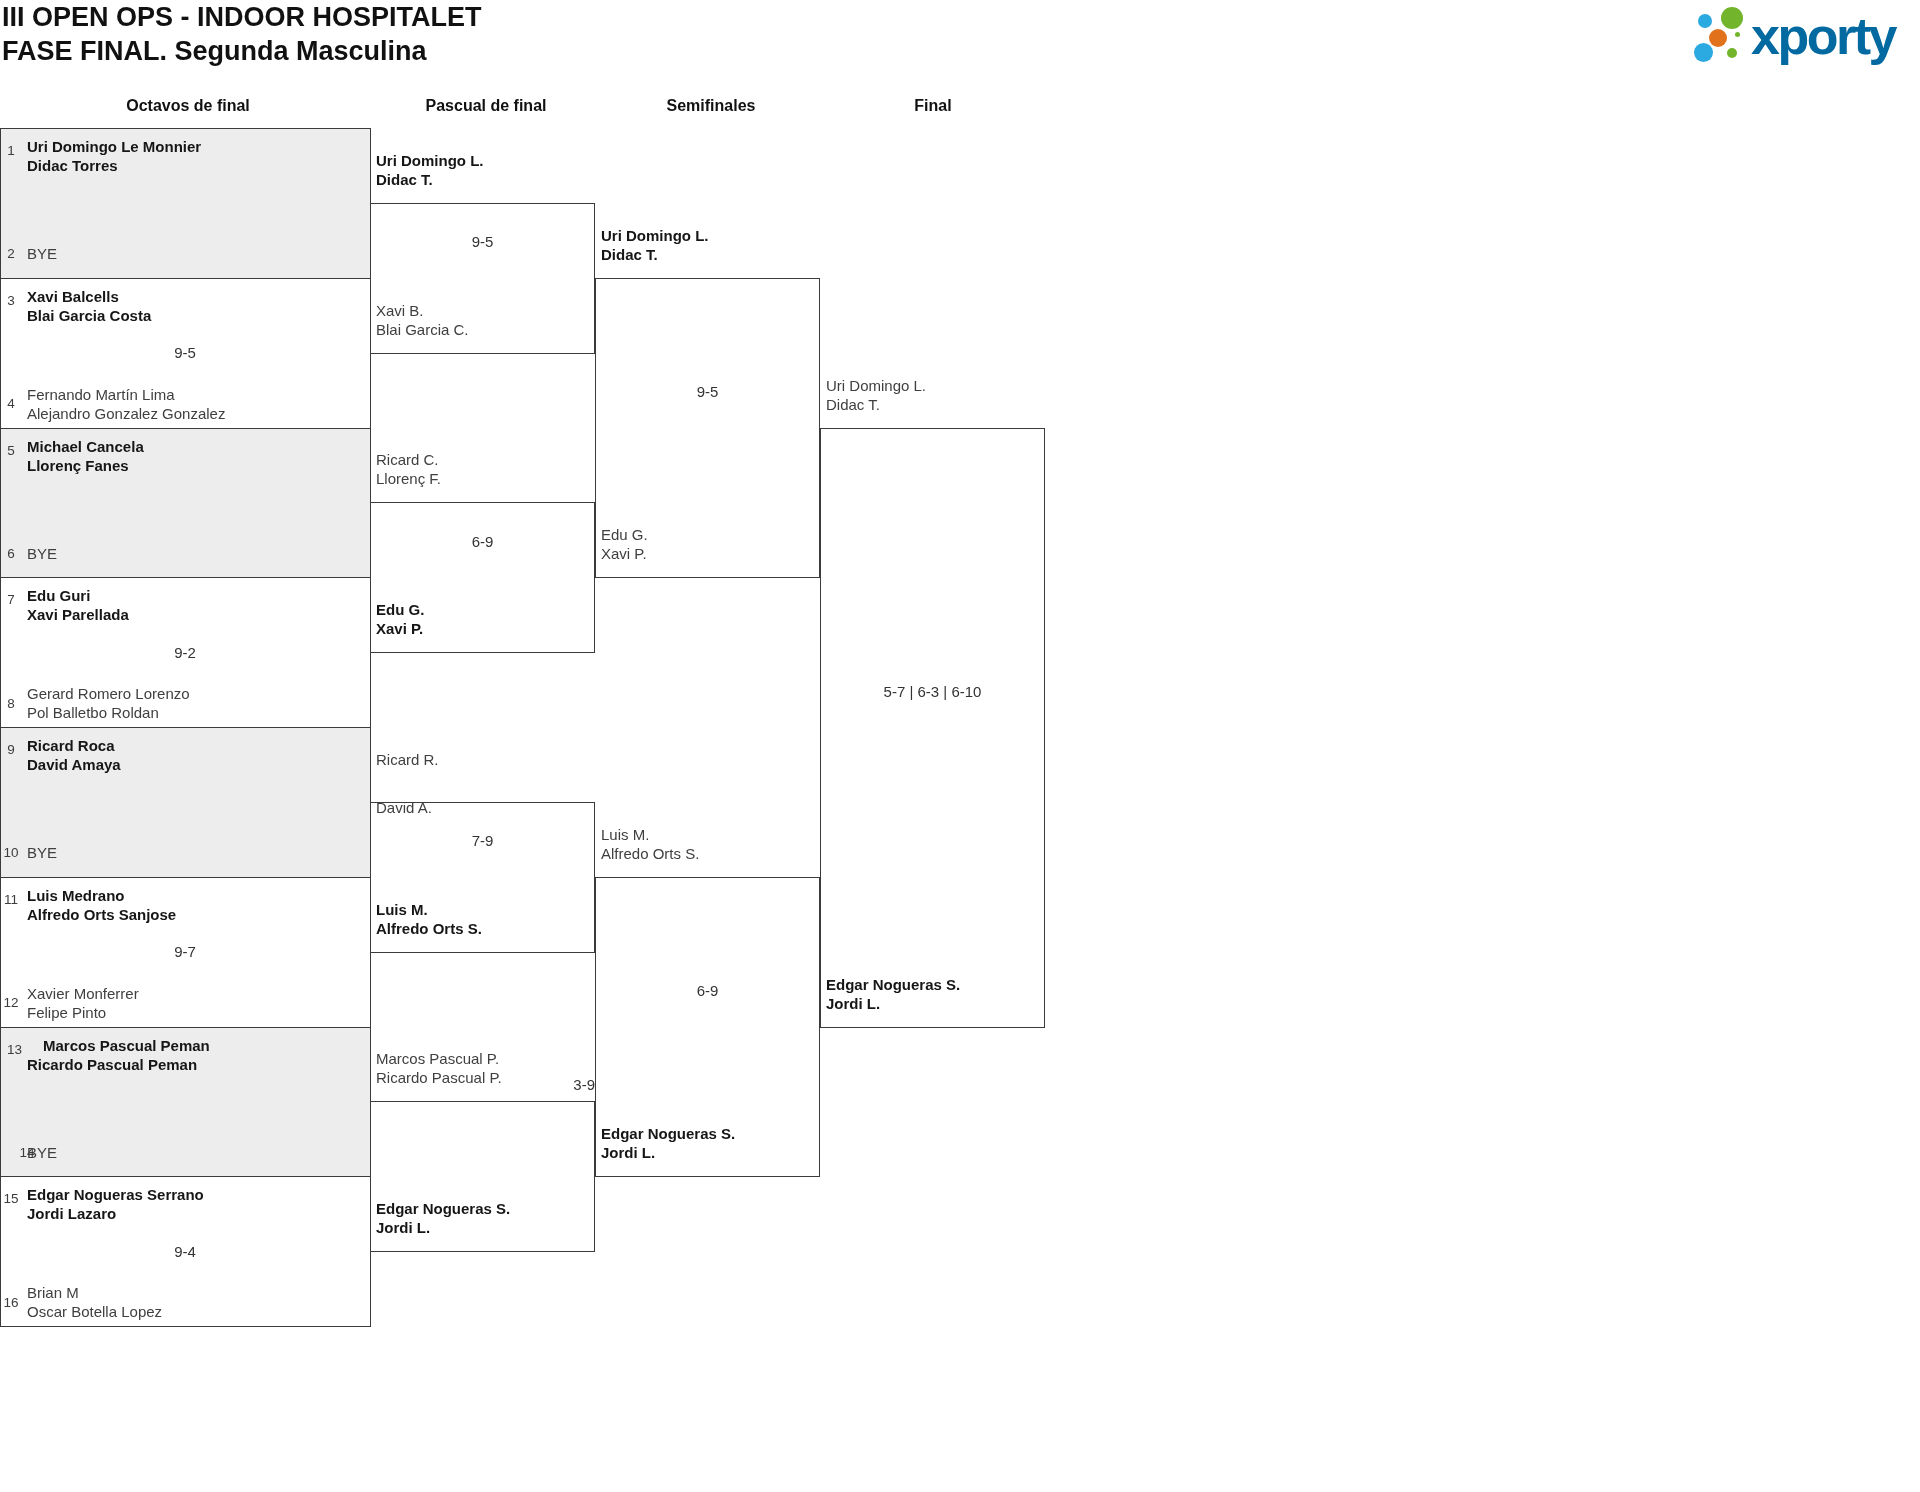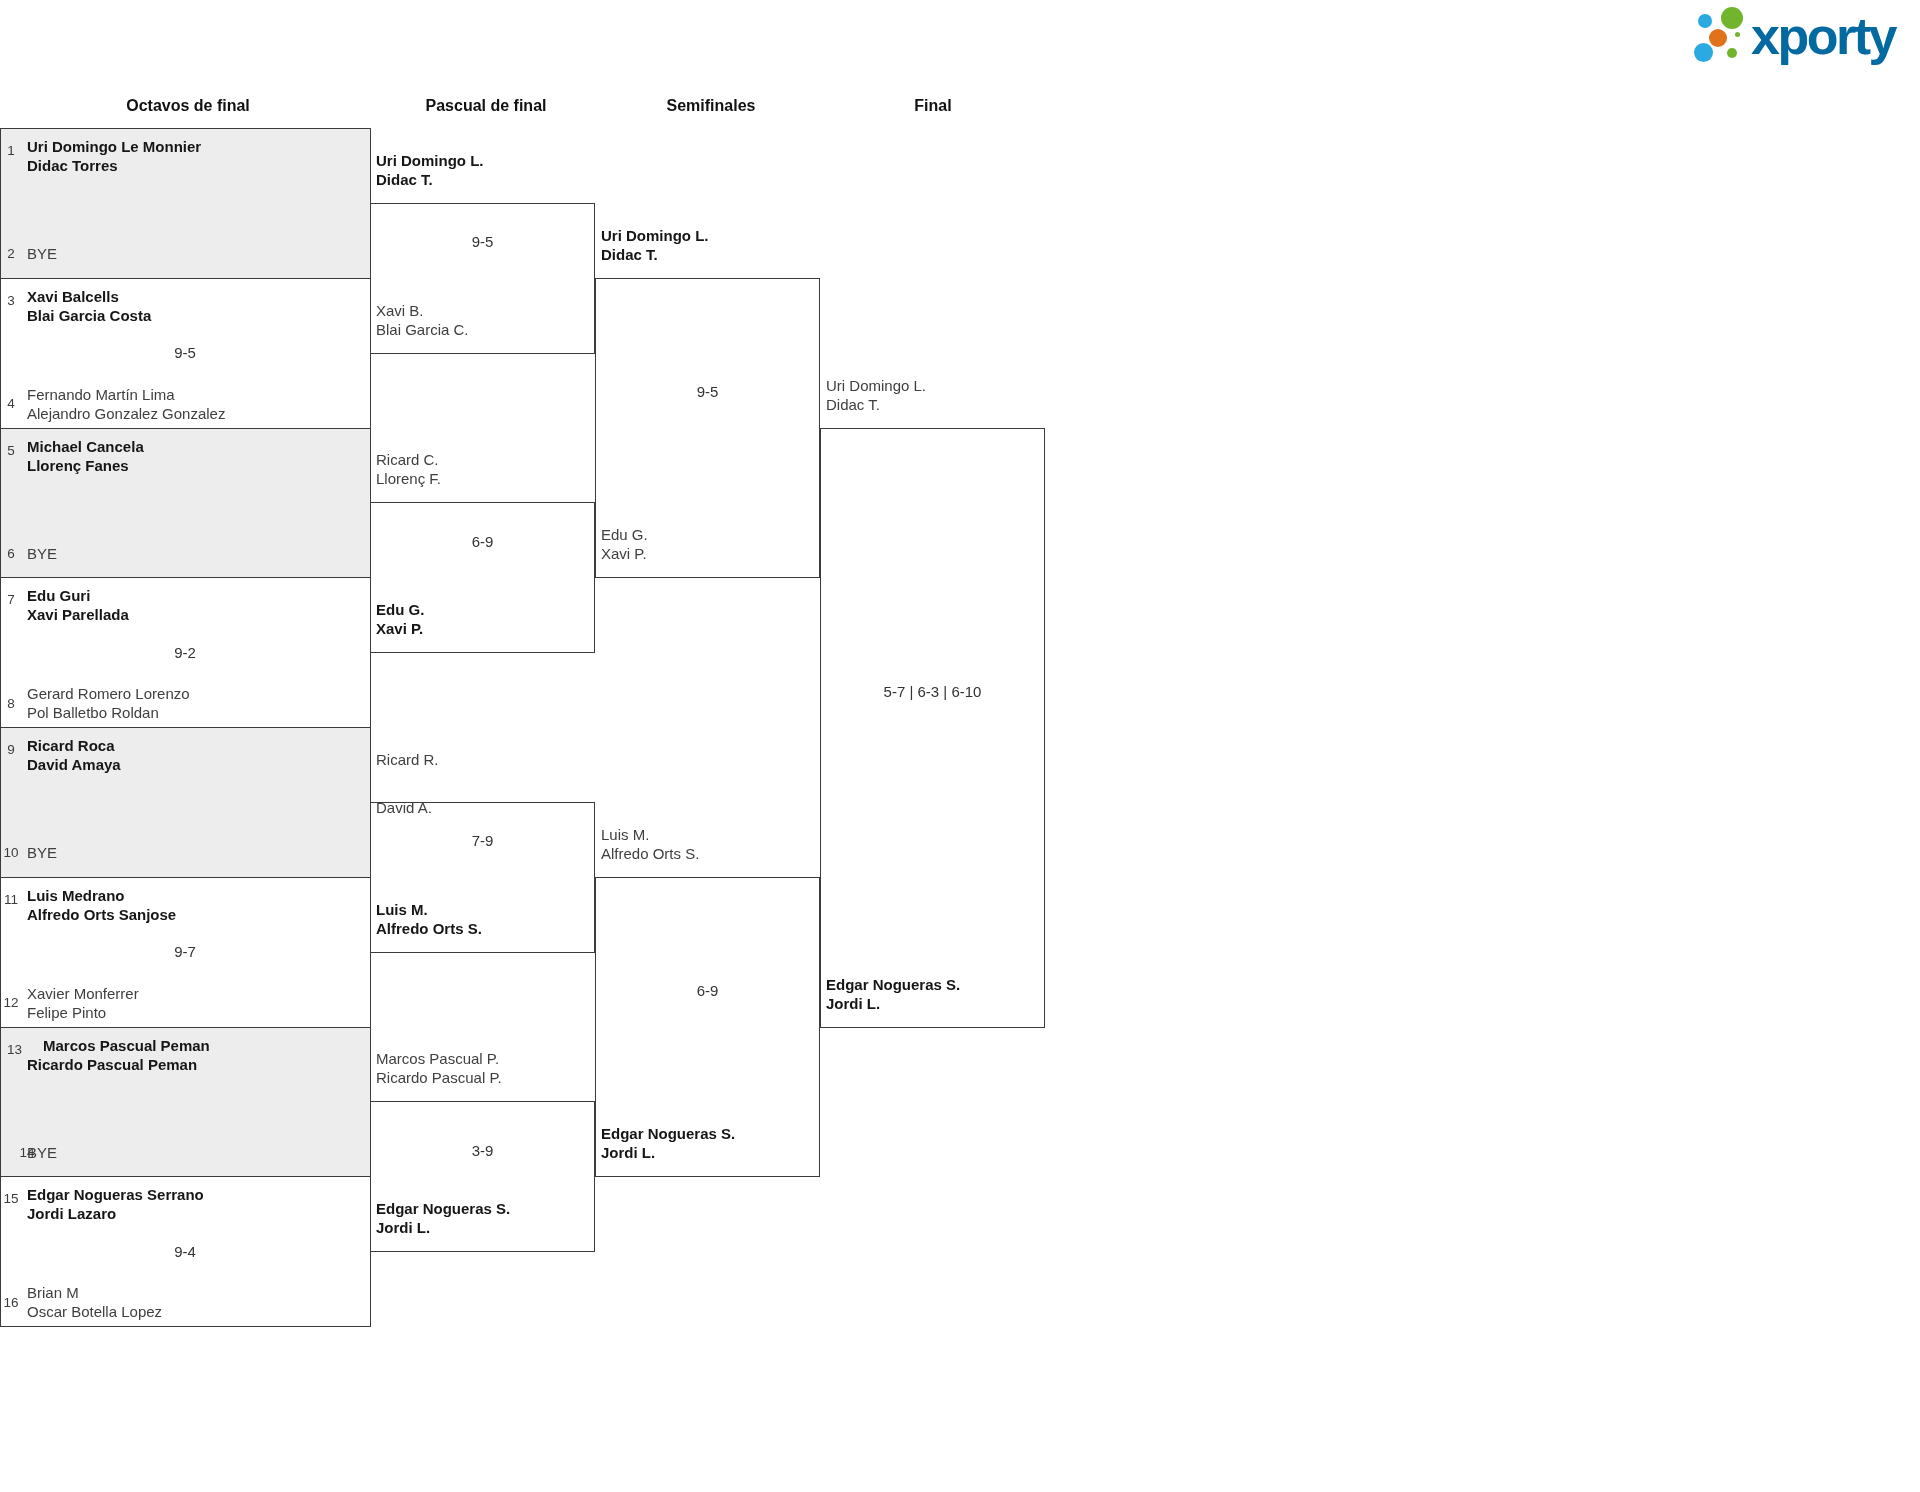--- a/index.html
+++ b/index.html
@@ -21,20 +21,24 @@
   .shade{position:absolute;}
   .logo-dot{position:absolute;border-radius:50%;}
   .logo-text{position:absolute;left:1751px;top:8px;font-size:52px;line-height:56px;font-weight:700;
              letter-spacing:-2.5px;white-space:nowrap;}
 </style>
 </head>
 <body>
 
 <div id="stage">
 
+  <div class="abs" style="left:2px;top:0px;">
+    <div class="title-line">III OPEN OPS - INDOOR HOSPITALET</div>
+    <div class="title-line">FASE FINAL. Segunda Masculina</div>
+  </div>
 
   <div>
     <span class="logo-text" style="color: #0369a1;">xporty</span>
   <div class="logo-dot" style="left: 1698px; top: 14px; width: 14px; height: 14px; background: rgb(43, 169, 225);"></div>
       <div class="logo-dot" style="left: 1721px; top: 7px; width: 22px; height: 22px; background: rgb(114, 181, 45);"></div>
       <div class="logo-dot" style="left: 1735px; top: 32px; width: 5px; height: 5px; background: rgb(114, 181, 45);"></div>
       <div class="logo-dot" style="left: 1709px; top: 29px; width: 18px; height: 18px; background: rgb(226, 113, 27);"></div>
       <div class="logo-dot" style="left: 1694px; top: 43px; width: 19px; height: 19px; background: rgb(43, 169, 225);"></div>
       <div class="logo-dot" style="left: 1727px; top: 48px; width: 10px; height: 10px; background: rgb(114, 181, 45);"></div>
     </div>
@@ -124,21 +128,21 @@
       <div class="nline r" style="left: 376px; top: 749.875px;">Ricard R.</div>
       <div class="nline r" style="left: 376px; top: 798px; text-align: right;">David A.</div>
       <div class="nline w" style="left: 376px; top: 899.625px;">Luis M.</div>
       <div class="nline w" style="left: 376px; top: 918.625px;">Alfredo Orts S.</div>
       <div class="score" style="left: 370px; top: 831.25px; width: 225px;">7-9</div>
       <div class="mbox" style="left: 370px; top: 1101.38px; width: 225px; height: 150.75px;"></div>
       <div class="nline r" style="left: 376px; top: 1049.38px;">Marcos Pascual P.</div>
       <div class="nline r" style="left: 376px; top: 1068.38px;">Ricardo Pascual P.</div>
       <div class="nline w" style="left: 376px; top: 1199.12px;">Edgar Nogueras S.</div>
       <div class="nline w" style="left: 376px; top: 1218.12px;">Jordi L.</div>
-      <div class="score" style="left: 370px; top: 1141px; width: 225px;">3-9</div>
+      <div class="score" style="left: 370px; top: 1075px; width: 225px; text-align: right;">3-9</div>
       <div class="mbox" style="left: 595px; top: 277.75px; width: 225px; height: 300.5px;"></div>
       <div class="nline w" style="left: 601px; top: 225.75px;">Uri Domingo L.</div>
       <div class="nline w" style="left: 601px; top: 244.75px;">Didac T.</div>
       <div class="nline r" style="left: 601px; top: 525.25px;">Edu G.</div>
       <div class="nline r" style="left: 601px; top: 544.25px;">Xavi P.</div>
       <div class="score" style="left: 595px; top: 382px; width: 225px;">9-5</div>
       <div class="mbox" style="left: 595px; top: 876.75px; width: 225px; height: 300.5px;"></div>
       <div class="nline r" style="left: 601px; top: 824.75px;">Luis M.</div>
       <div class="nline r" style="left: 601px; top: 843.75px;">Alfredo Orts S.</div>
       <div class="nline w" style="left: 601px; top: 1124.25px;">Edgar Nogueras S.</div>

